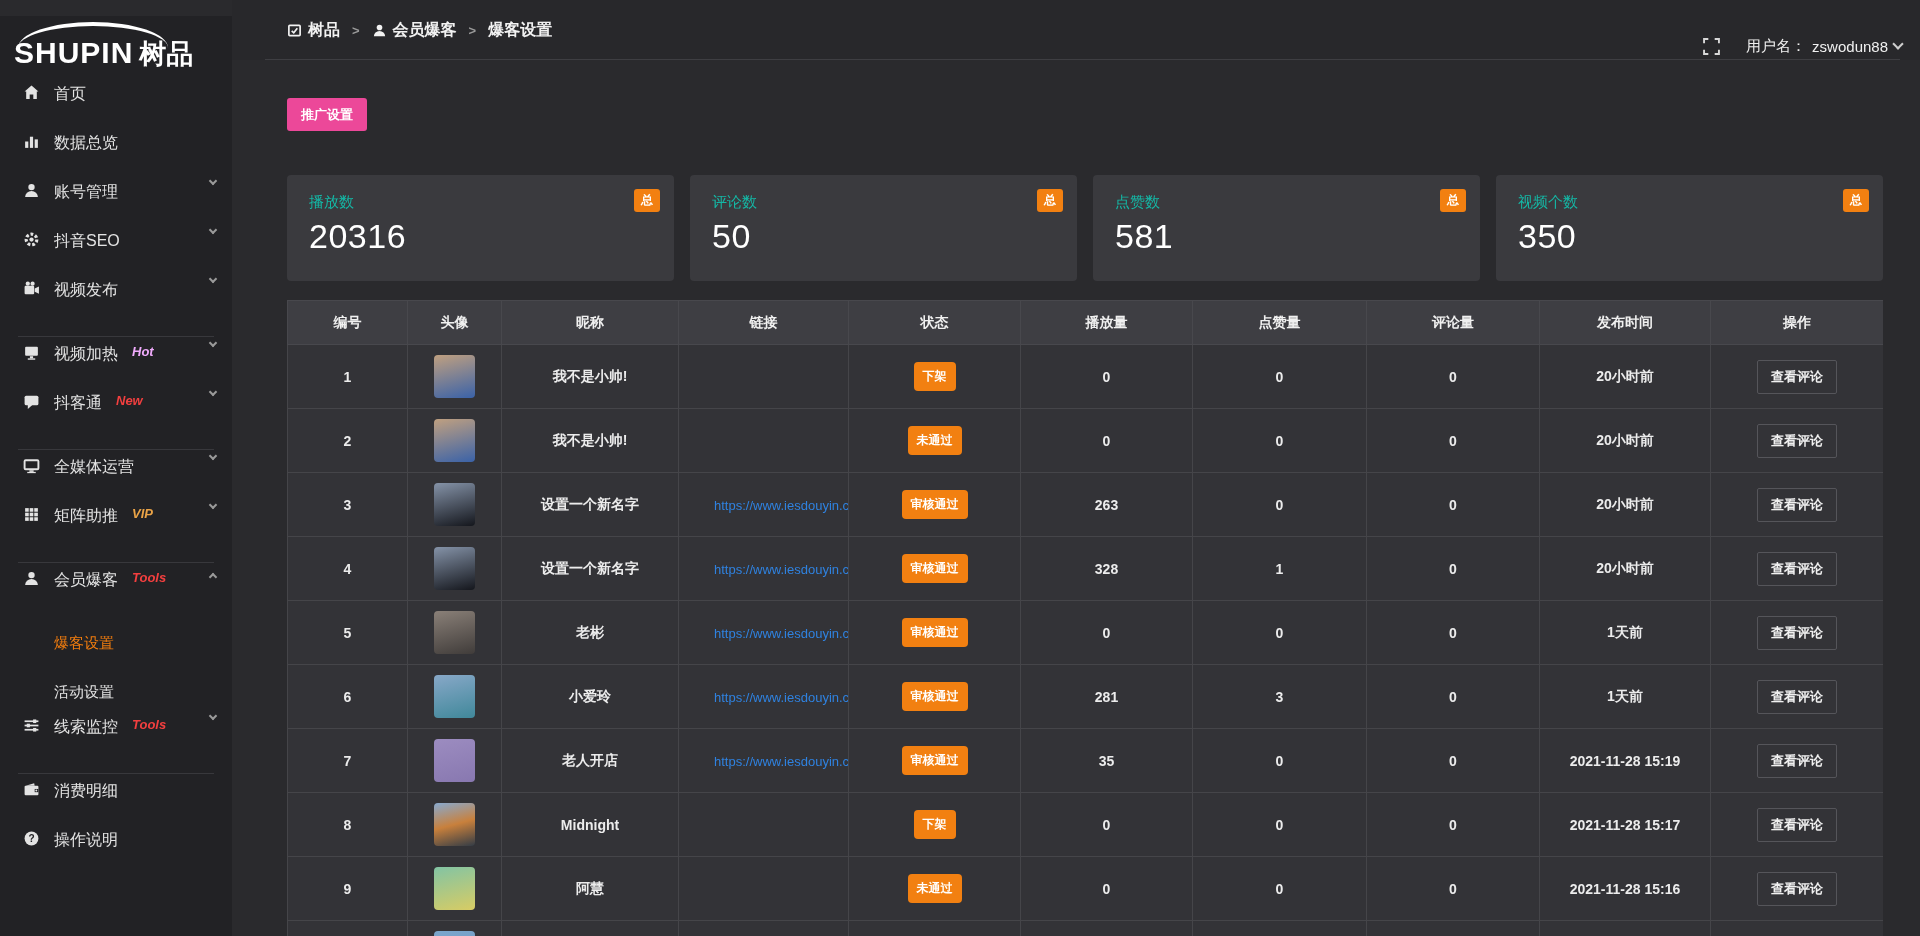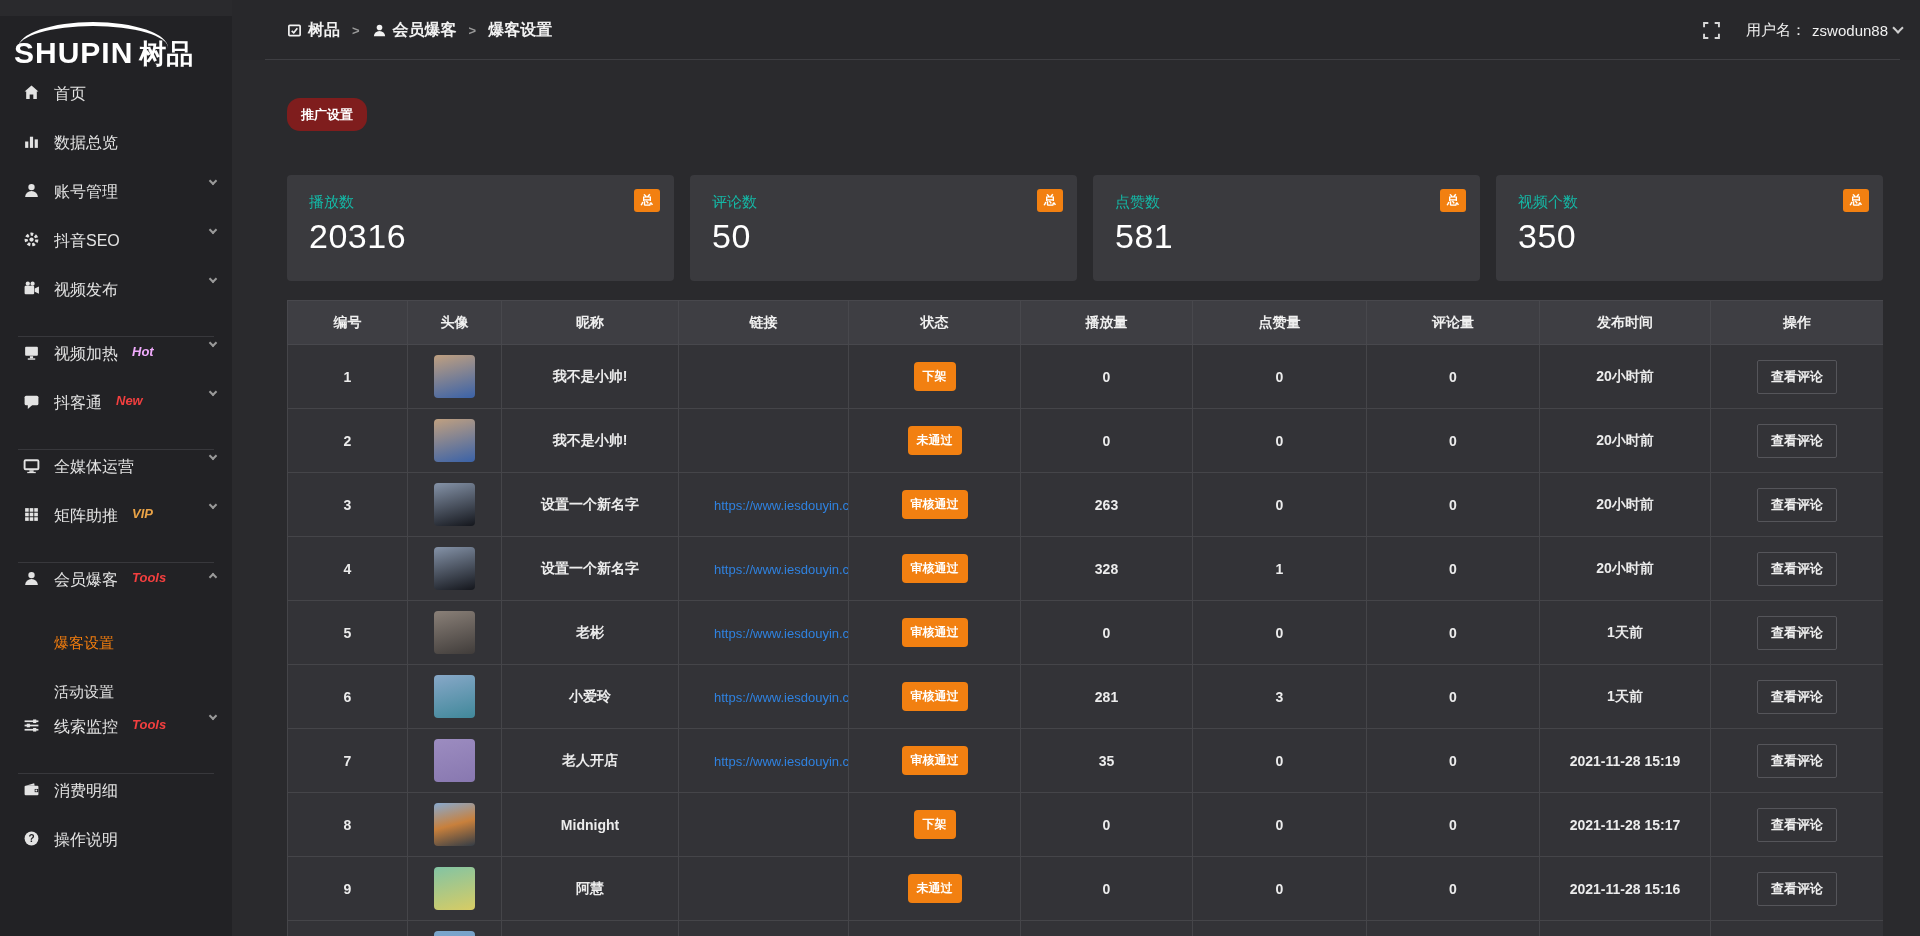--- a/index.html
+++ b/index.html
@@ -7,21 +7,21 @@
               font-family:"Liberation Sans","DejaVu Sans",sans-serif; color:#e8e8e8; }
   .icon { display:inline-flex; align-items:center; justify-content:center; flex:0 0 auto; }
   .icon svg { display:block; }
 
   
   #header { position:absolute; left:232px; top:0; right:0; height:60px; background:#28282b; }
   #header .hline { position:absolute; left:33px; right:20px; bottom:0; height:1px; background:#3e3e42; }
   #breadcrumb { position:absolute; left:55px; top:0; height:60px; display:flex; align-items:center; gap:10px; }
   .crumb { display:flex; align-items:center; gap:6px; font-size:16px; font-weight:700; color:#f2f2f2; cursor:pointer; }
   .crumb-sep { color:#9a9a9a; font-size:13px; font-weight:700; padding:0 2px; }
-  #header-right { position:absolute; right:18px; top:0; height:60px; display:flex; align-items:center; gap:26px; }
+  #header-right { position:absolute; right:18px; top:16px; height:60px; display:flex; align-items:center; gap:26px; }
   #username-box { display:flex; align-items:center; gap:6px; font-size:15px; color:#f0f0f0; cursor:pointer; }
   .chev { width:8px; height:8px; border-right:2px solid #cfcfcf; border-bottom:2px solid #cfcfcf; transform:rotate(45deg); margin-top:-4px; }
   .chev.up { transform:rotate(-135deg); margin-top:4px; }
   .chev.small { width:6px; height:6px; border-color:#9a9a9a; }
 
   
   #sidebar { position:absolute; left:0; top:16px; width:232px; height:936px; background:#222225; overflow:hidden; }
   #logo { height:60px; display:flex; align-items:flex-end; padding:0 0 8px 14px; position:relative; }
   #logo .arc { position:absolute; left:18px; top:6px; width:150px; height:26px;
                border-top:4px solid #fff; border-radius:50% 50% 0 0 / 100% 100% 0 0; }
@@ -32,21 +32,21 @@
   .menu-item .icon { width:18px; margin-right:14px; color:#e3e3e3; }
   .menu-item .mlabel { font-size:16px; }
   .menu-item .mtag { font-size:13px; font-weight:700; font-style:italic; margin-left:14px; }
   .menu-item .mchev { margin-left:auto; }
   .menu-divider { height:1px; background:#38383c; margin:7px 18px; }
   .submenu-item { height:49px; display:flex; align-items:center; padding-left:54px; font-size:15px; color:#e3e3e3; cursor:pointer; }
   .submenu-item.active { color:#f07c0e; }
 
   
   #main { position:absolute; left:232px; top:60px; right:0; bottom:0; padding:0 37px 0 55px; }
-  #promo-btn { margin-top:38px; background:#7f1d1d; color:#fff; border:none; border-radius:13px;
+  #promo-btn { margin-top:38px; background:#ec4899; color:#fff; border:none; border-radius:3px;
                width:80px; height:33px; font-size:13px; font-weight:700; cursor:pointer;
                font-family:inherit; }
   
   #cards { margin-top:44px; display:flex; gap:16px; }
   .card { flex:1; height:106px; background:#3a3a3e; border-radius:4px; padding:18px 20px 0 22px; position:relative; }
   .card .clabel { font-size:15px; color:#14b8a6; }
   .card .cvalue { font-size:34px; color:#fff; margin-top:5px; letter-spacing:0.5px; }
   .card .cbadge { position:absolute; right:14px; top:14px; background:#f28011; color:#fff;
                   font-size:12px; font-weight:700; padding:3px 7px; border-radius:3px; }
 

